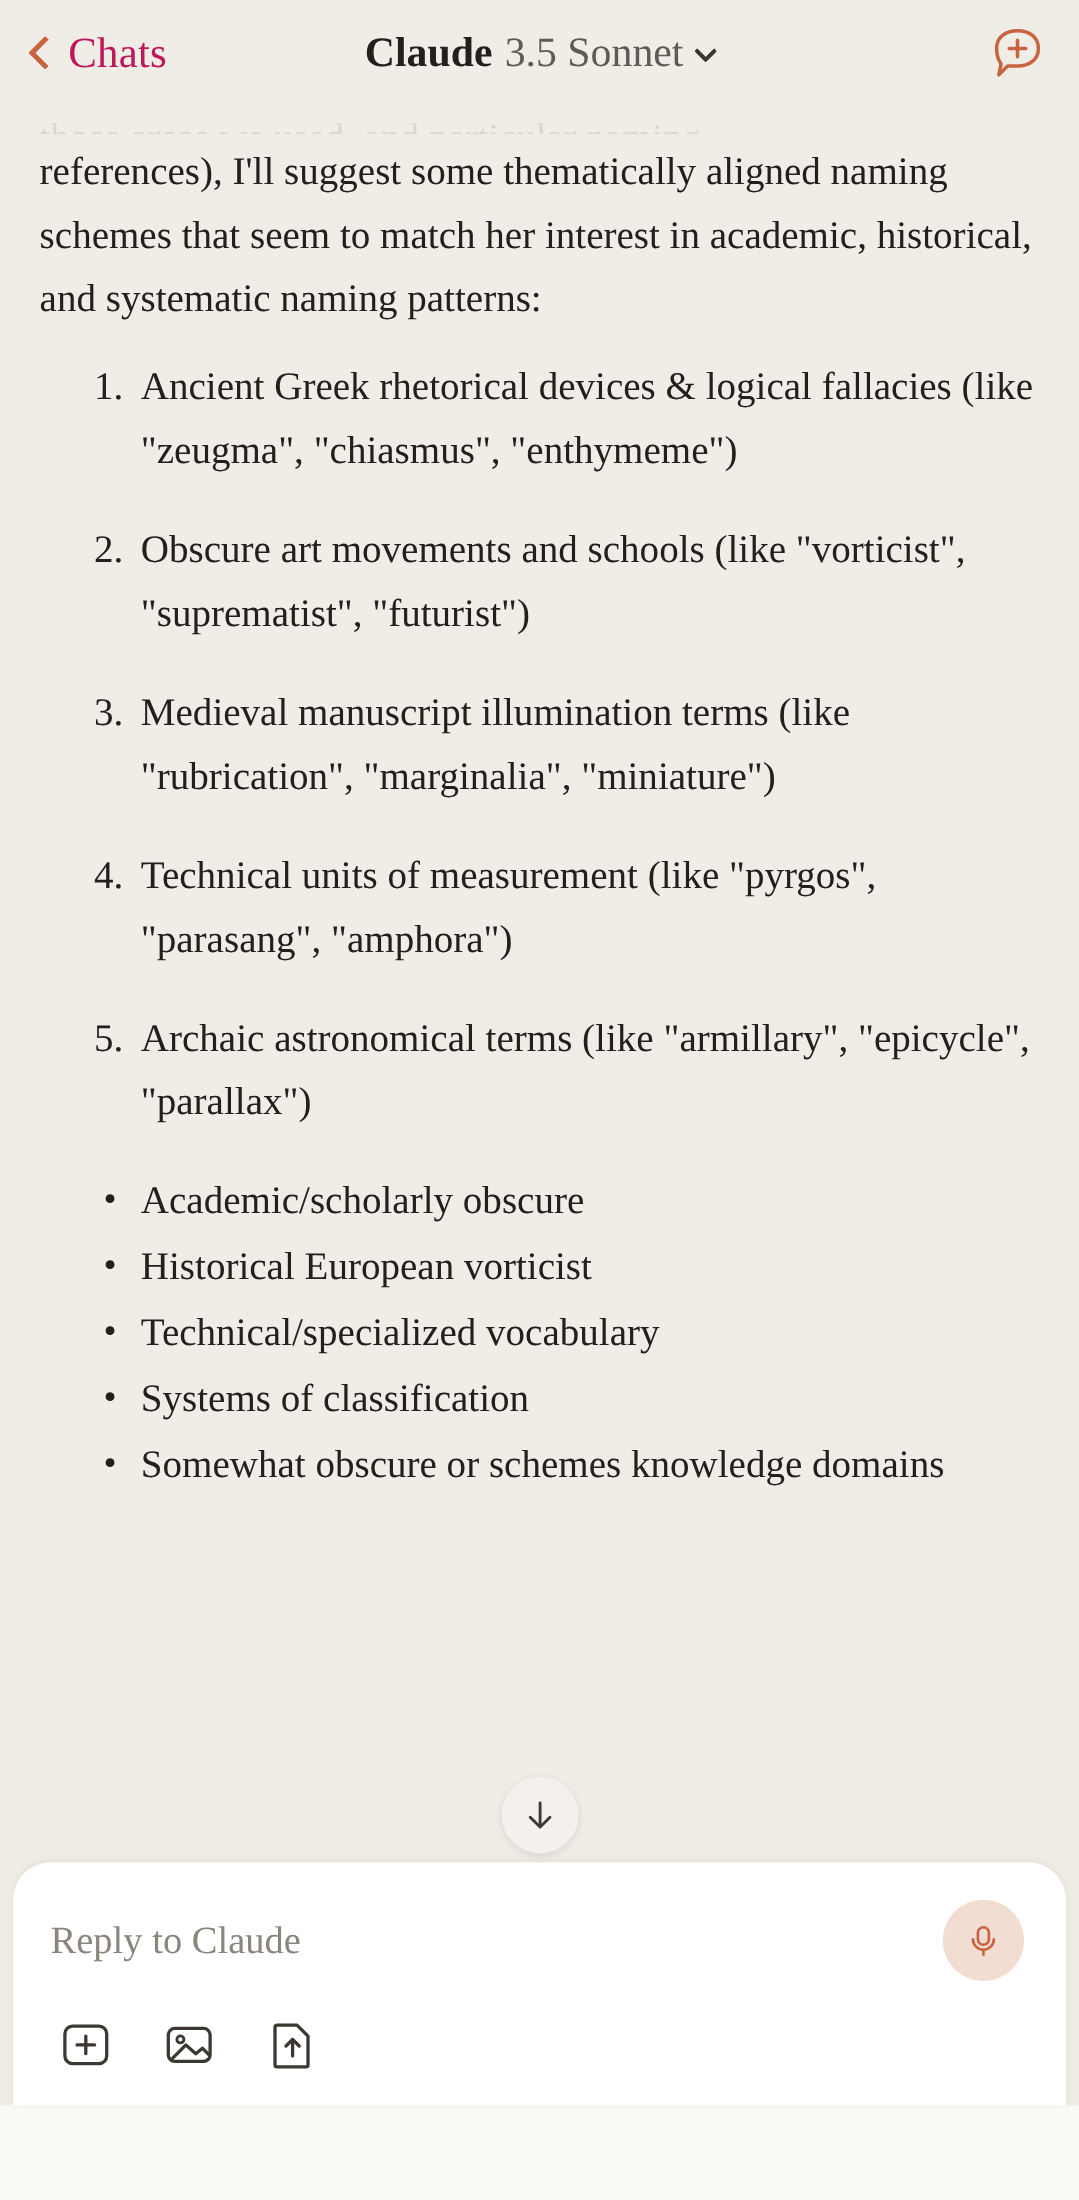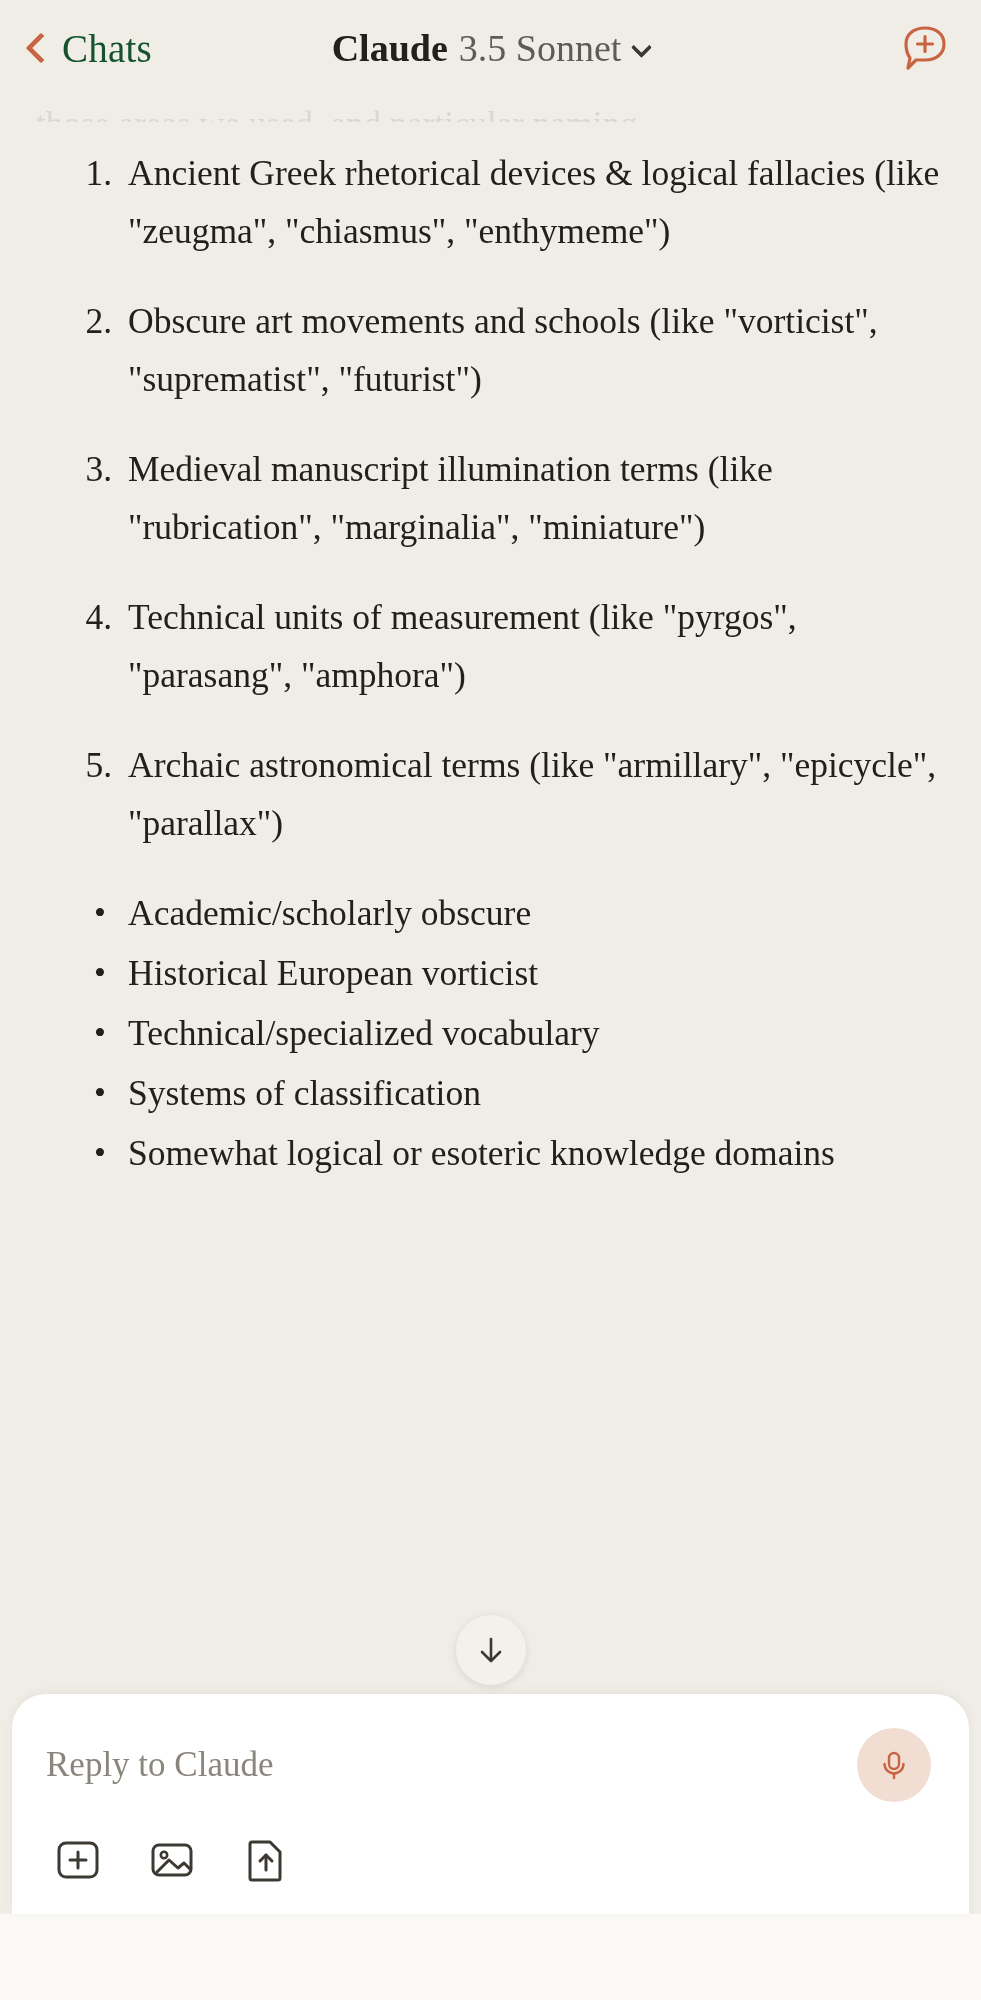--- a/index.html
+++ b/index.html
@@ -33,21 +33,21 @@
   .chev-left {
     width: 22px; height: 22px;
     border-left: 5px solid #C96442;
     border-bottom: 5px solid #C96442;
     transform: rotate(45deg);
     border-radius: 2px;
     margin-left: 4px;
   }
   .back-label {
     font-size: 39px;
-    color: #14532d;
+    color: #be185d;
     font-family: "Liberation Serif", serif;
     letter-spacing: .2px;
     text-align: right;
   }
   .title-wrap {
     position: absolute;
     left: 0; right: 0;
     top: 0; height: 96px;
     display: flex;
     align-items: center;
@@ -255,20 +255,21 @@
       <line x1="26" y1="14.5" x2="26" y2="29.5" stroke="#C96442" stroke-width="3.2" stroke-linecap="round"></line>
       <line x1="18.5" y1="22" x2="33.5" y2="22" stroke="#C96442" stroke-width="3.2" stroke-linecap="round"></line>
     </svg>
   </div>
 </div>
 
 <div class="scroll-area">
 
   <div class="faded-line">those areas we used, and particular naming</div>
 
+  <p class="para">references), I'll suggest some thematically aligned naming schemes that seem to match her interest in academic, historical, and systematic naming patterns:</p>
 
   <ol class="numbered">
     <li>
       <span class="num">1.</span>
       <span>Ancient Greek rhetorical devices &amp; logical fallacies (like "zeugma", "chiasmus", "enthymeme")</span>
     </li>
     <li>
       <span class="num">2.</span>
       <span>Obscure art movements and schools (like "vorticist", "suprematist", "futurist")</span>
     </li>
@@ -285,21 +286,21 @@
       <span>Archaic astronomical terms (like "armillary", "epicycle", "parallax")</span>
     </li>
   </ol>
 
 
   <ul class="bullets">
     <li>Academic/scholarly obscure</li>
     <li>Historical European vorticist</li>
     <li>Technical/specialized vocabulary</li>
     <li>Systems of classification</li>
-    <li>Somewhat logical or esoteric knowledge domains</li>
+    <li>Somewhat obscure or schemes knowledge domains</li>
   </ul>
 </div>
 
 <div class="scroll-down">
   <svg width="34" height="34" viewBox="0 0 34 34">
     <line x1="17" y1="6" x2="17" y2="27" stroke="#3C3832" stroke-width="2.6" stroke-linecap="round"></line>
     <polyline points="8,19 17,28 26,19" fill="none" stroke="#3C3832" stroke-width="2.6" stroke-linecap="round" stroke-linejoin="round"></polyline>
   </svg>
 </div>
 

